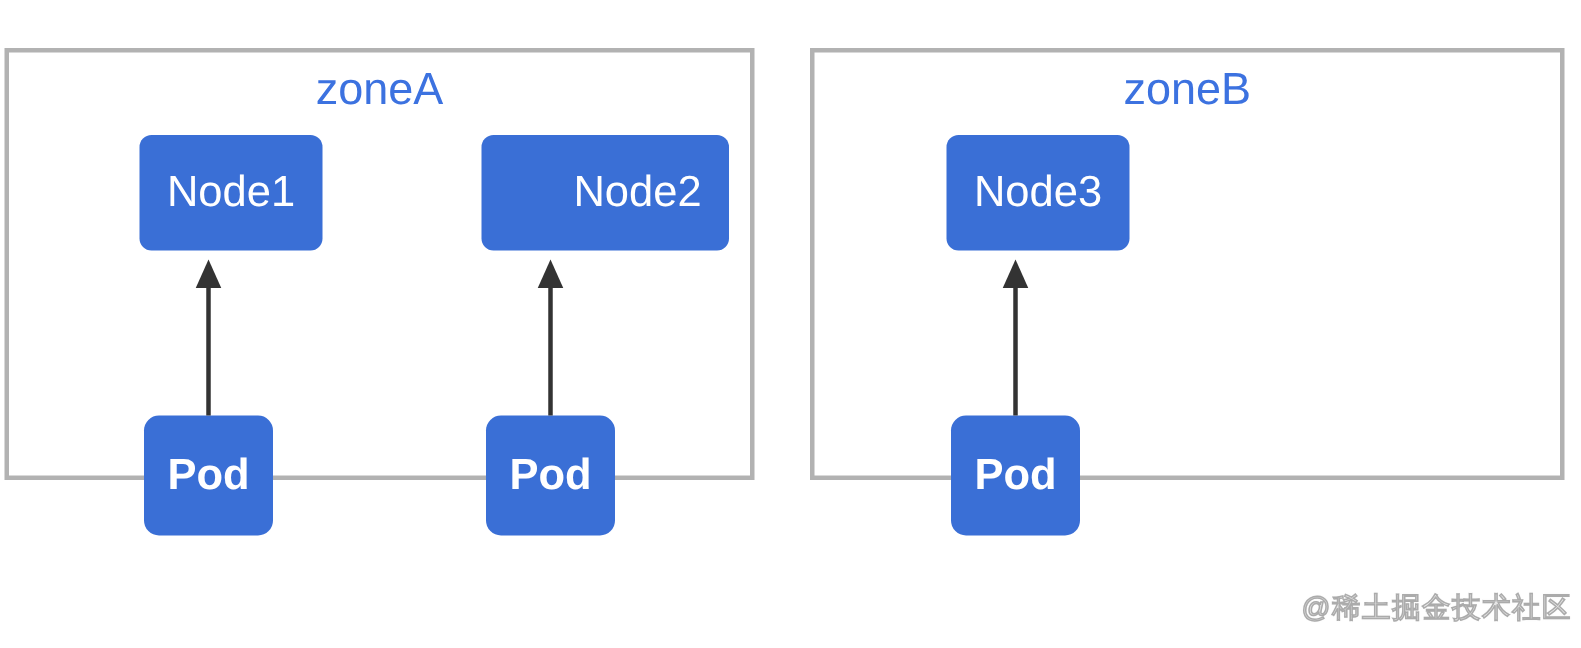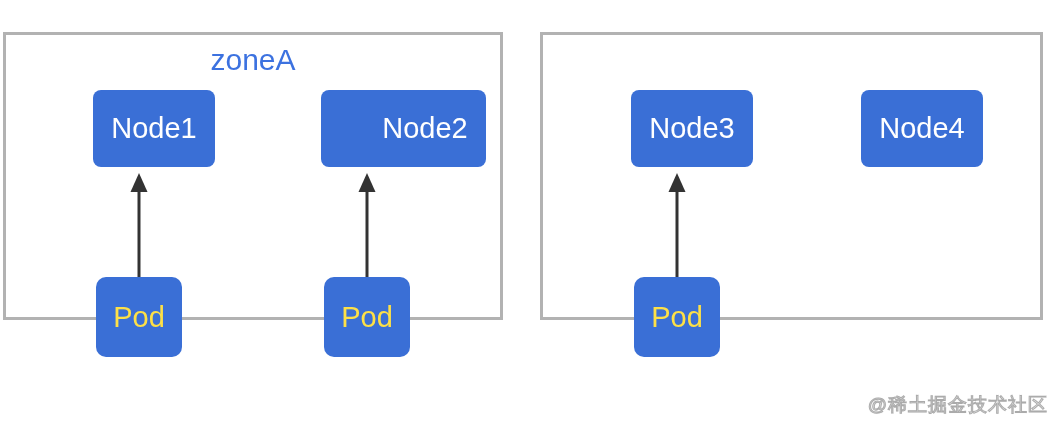--- a/index.html
+++ b/index.html
@@ -49,25 +49,26 @@
     justify-content: center;
     margin-left: 15px;
   }
   .pod-box {
     position: absolute;
     width: 86px;
     height: 80px;
     top: 242px;
     background: #3a6fd6;
     border-radius: 10px;
-    color: #fde047;
+    color: #ffffff;
     font-size: 29px;
     display: flex;
     align-items: center;
     justify-content: center;
+    font-weight: bold;
   }
   
   #node1 { left: 72px; }
   #node2 { left: 300px; padding-left: 43px; }
   #pod1  { left: 90px; }
   #pod2  { left: 318px; }
   
   #node3 { left: 73px; }
   #node4 { left: 303px; }
   #pod3  { left: 91px; }
@@ -101,22 +102,22 @@
 
   <div class="zone-box" id="zone-a-box">
     <div class="zone-title">zoneA</div>
     <div class="node-box" id="node1">Node1</div>
     <div class="node-box" id="node2">Node2</div>
     <div class="pod-box" id="pod1">Pod</div>
     <div class="pod-box" id="pod2">Pod</div>
   </div>
 
   <div class="zone-box" id="zone-b-box">
+    <div class="zone-title">zoneB</div>
     <div class="node-box" id="node3">Node3</div>
-    <div class="node-box" id="node4">Node4</div>
     <div class="pod-box" id="pod3">Pod</div>
   </div>
 
   <svg id="arrows-layer" viewBox="0 0 1054 432" xmlns="http://www.w3.org/2000/svg" aria-hidden="true">
     <g>
       <line x1="139" y1="277" x2="139" y2="189"></line>
       <polygon points="139,173 130.5,192 147.5,192"></polygon>
     </g>
     <g>
       <line x1="367" y1="277" x2="367" y2="189"></line>

